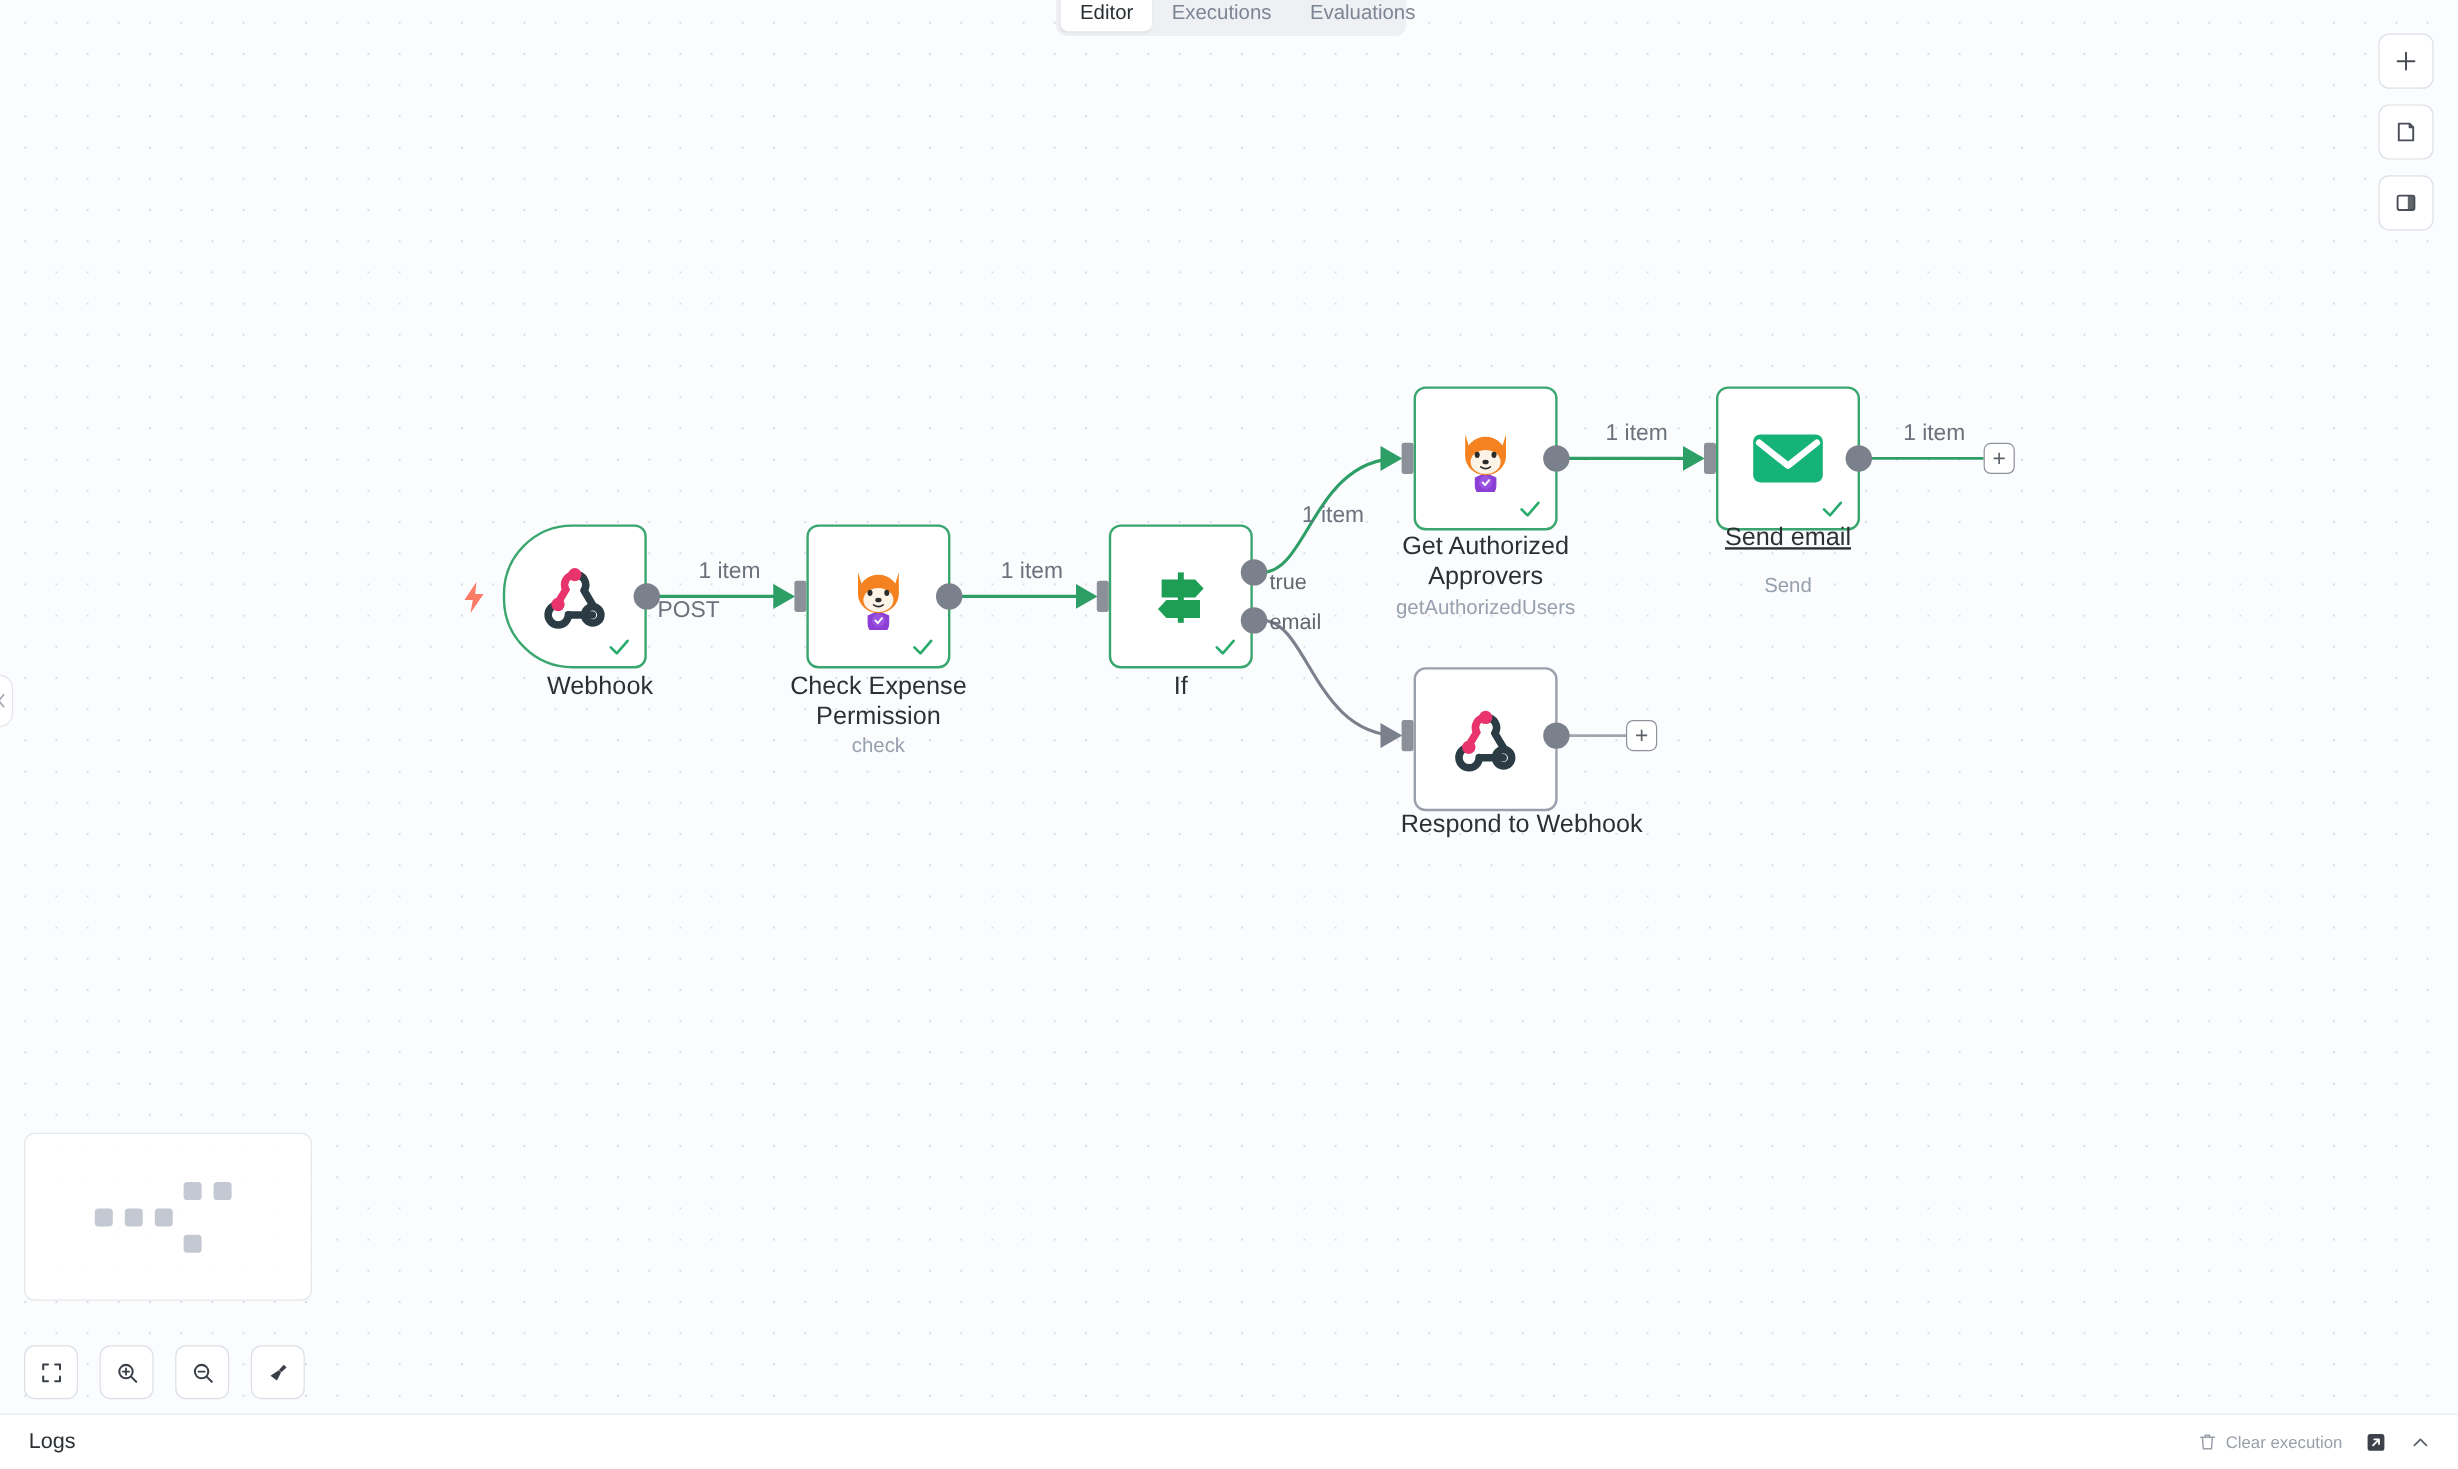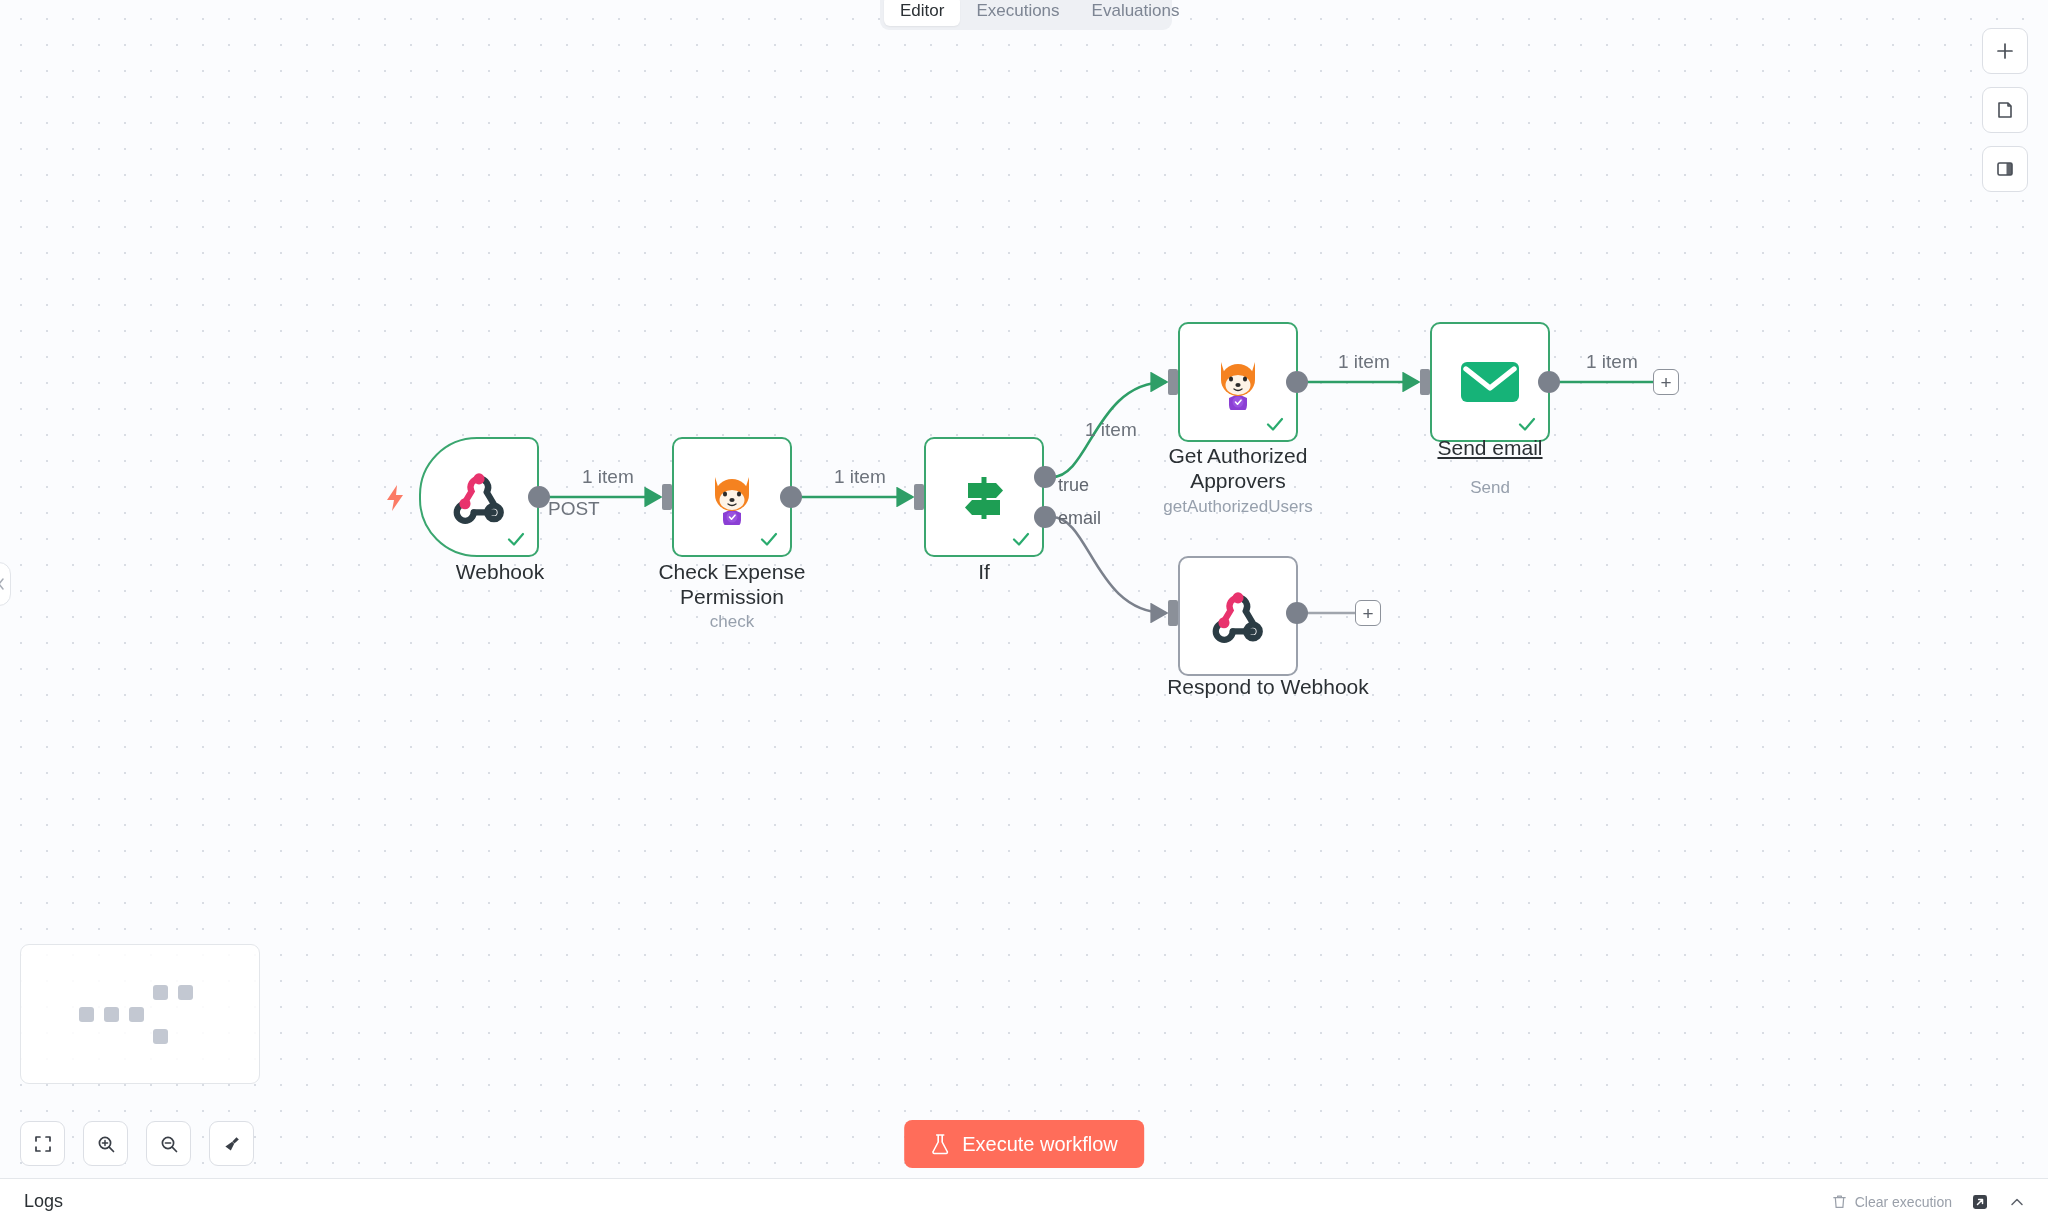--- a/index.html
+++ b/index.html
@@ -453,27 +453,20 @@
       </svg>
     </div>
     <div class="zt-btn">
       <svg width="20" height="20" viewBox="0 0 20 20">
         <path d="M14.5 3.2 L16.8 5.5 L12.4 9.6 L10.4 7.6 Z" fill="#3a3f47"></path>
         <path d="M10.2 7.8 L12.2 9.8 L8.8 16.5 L3.4 12.4 Z" fill="#3a3f47"></path>
       </svg>
     </div>
   </div>
 
-  <button id="execute-btn">
-    <svg width="20" height="22" viewBox="0 0 20 22">
-      <path d="M8 2 V9 L3 18.5 A1.3 1.3 0 0 0 4.2 20.5 H15.8 A1.3 1.3 0 0 0 17 18.5 L12 9 V2" fill="none" stroke="#ffffff" stroke-width="1.6" stroke-linejoin="round"></path>
-      <path d="M6.5 2 H13.5" stroke="#ffffff" stroke-width="1.6" stroke-linecap="round"></path>
-    </svg>
-    <span>Execute workflow</span>
-  </button>
 
   <div id="left-handle">
     <svg width="8" height="12" viewBox="0 0 8 12">
       <path d="M6 1 L2 6 L6 11" fill="none" stroke="#a8adb6" stroke-width="1.5" stroke-linecap="round" stroke-linejoin="round"></path>
     </svg>
   </div>
 
 </div>
 
 <div id="logs-bar">

